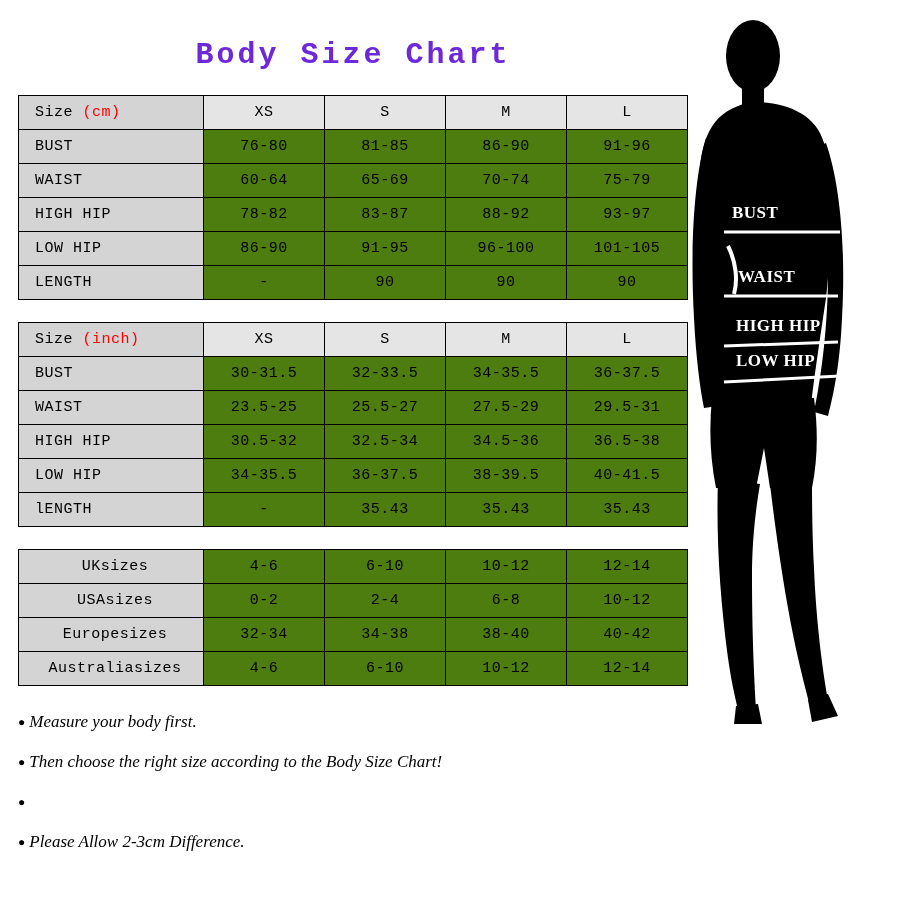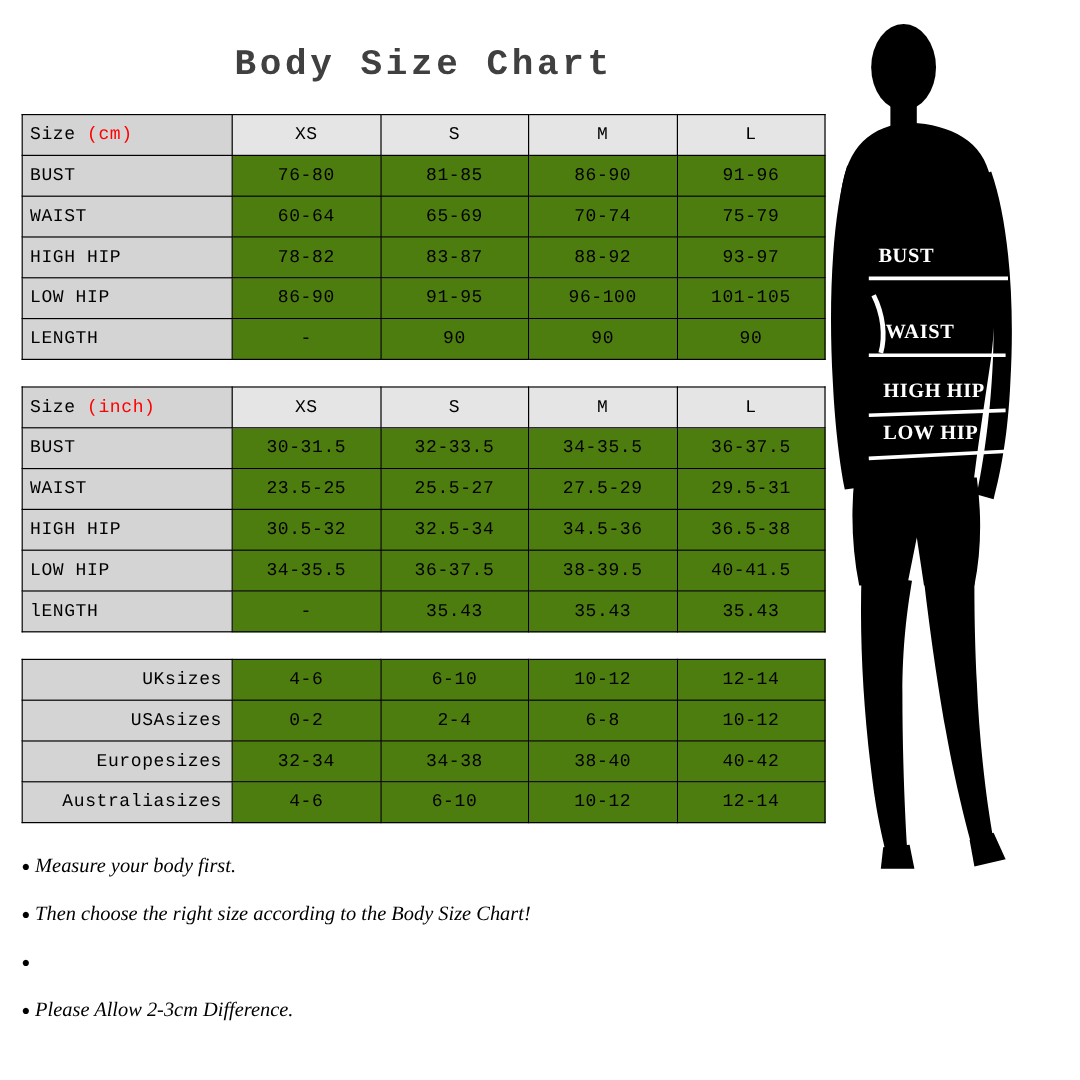--- a/index.html
+++ b/index.html
@@ -18,21 +18,21 @@
     position: relative;
     width: 900px;
     height: 900px;
   }
   .title {
     position: absolute;
     left: 18px;
     top: 38px;
     width: 670px;
     text-align: center;
-    color: #404040;
+    color: #6d28d9;
     font-family: "Liberation Mono", monospace;
     font-size: 30px;
     font-weight: bold;
     letter-spacing: 3px;
   }
   .tables {
     position: absolute;
     left: 18px;
     top: 95px;
     width: 670px;
@@ -48,39 +48,39 @@
     font-family: "Liberation Mono", monospace;
     font-size: 15px;
     text-align: center;
     color: #000000;
     padding: 0;
     line-height: 33px;
     letter-spacing: 0.5px;
   }
   table.sz td.label {
     text-align: left;
-    padding-left: 6px;
+    padding-left: 16px;
     background: #d4d4d4;
     width: 168px;
   }
   table.sz td.hdr {
     background: #e5e5e5;
   }
   table.sz td.val {
     background: #4d7c0f;
   }
   .unit {
     color: #ff0000;
   }
   .spacer {
     height: 22px;
   }
   .lbl-split {
     display: flex;
-    justify-content: flex-end;
+    justify-content: center;
     padding-right: 8px;
   }
   .notes {
     position: absolute;
     left: 18px;
     top: 712px;
     width: 660px;
   }
   .note {
     font-family: "Liberation Serif", serif;

